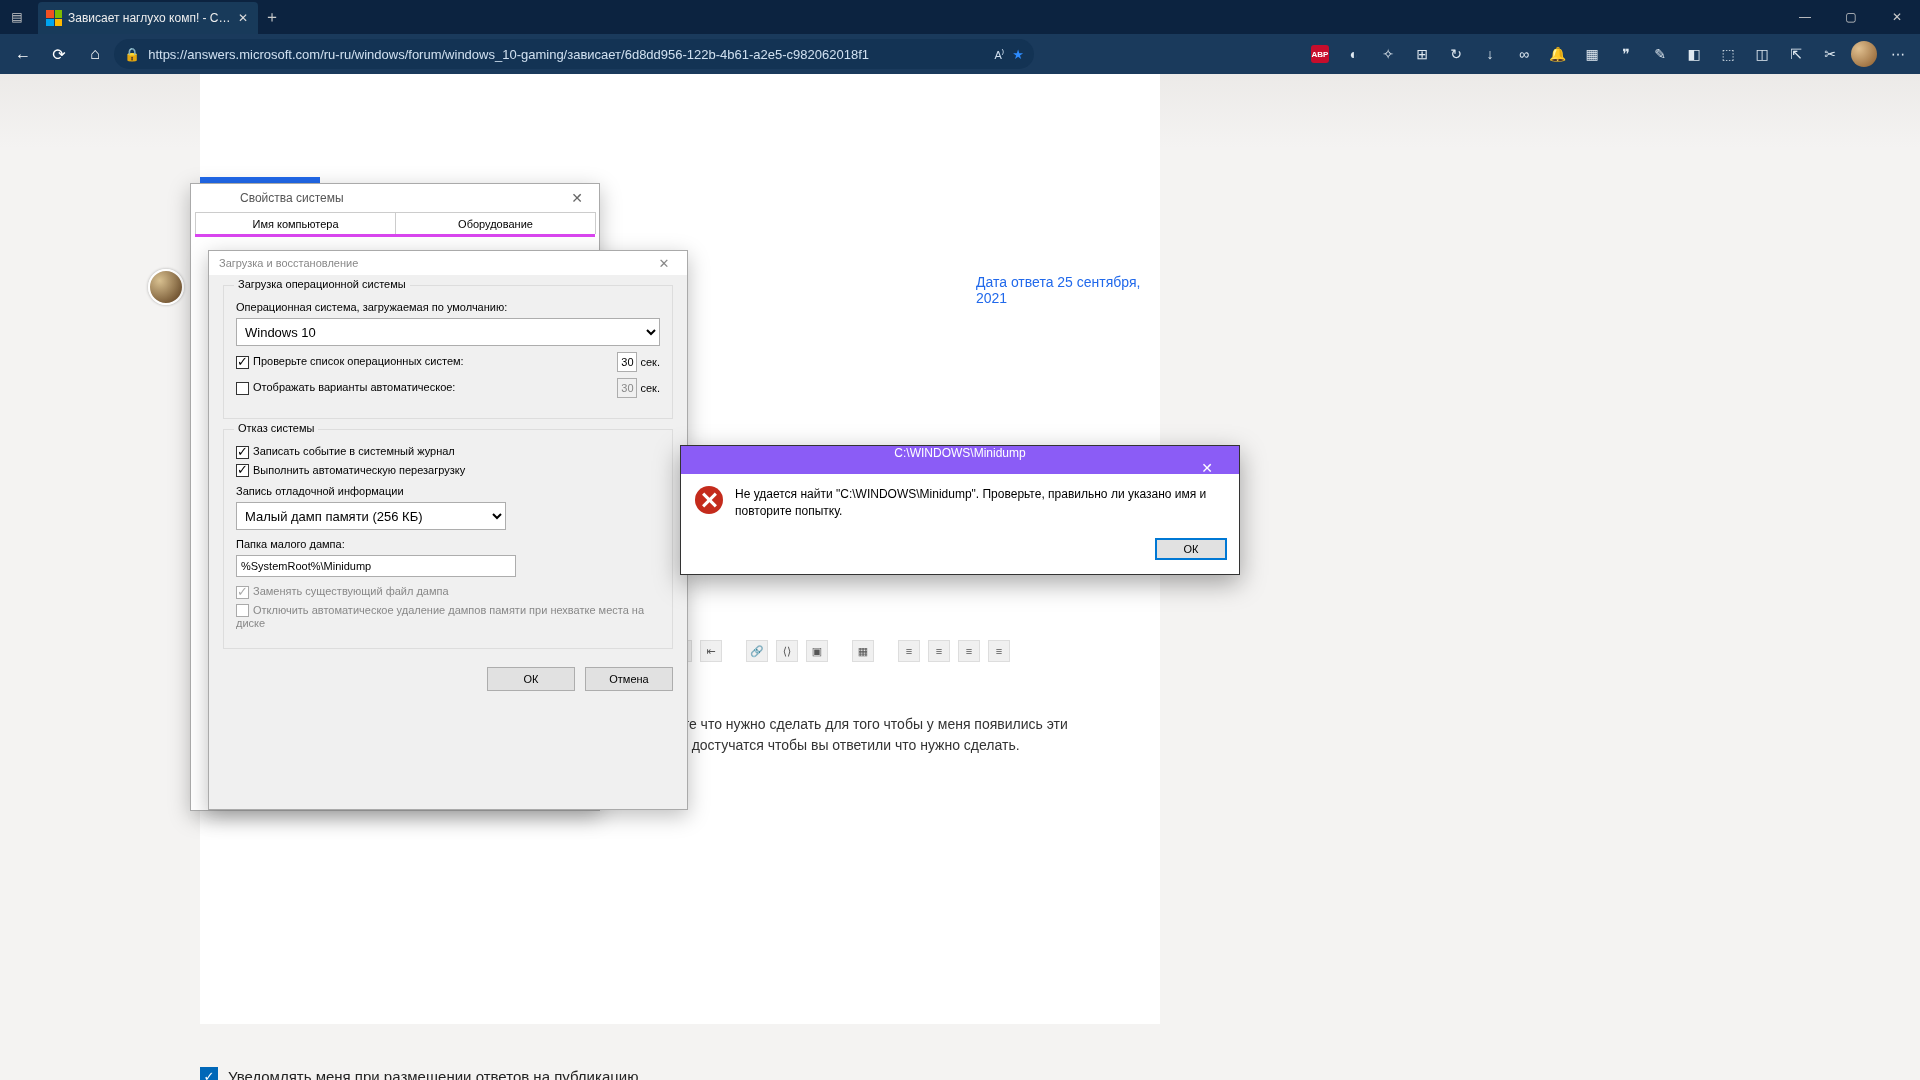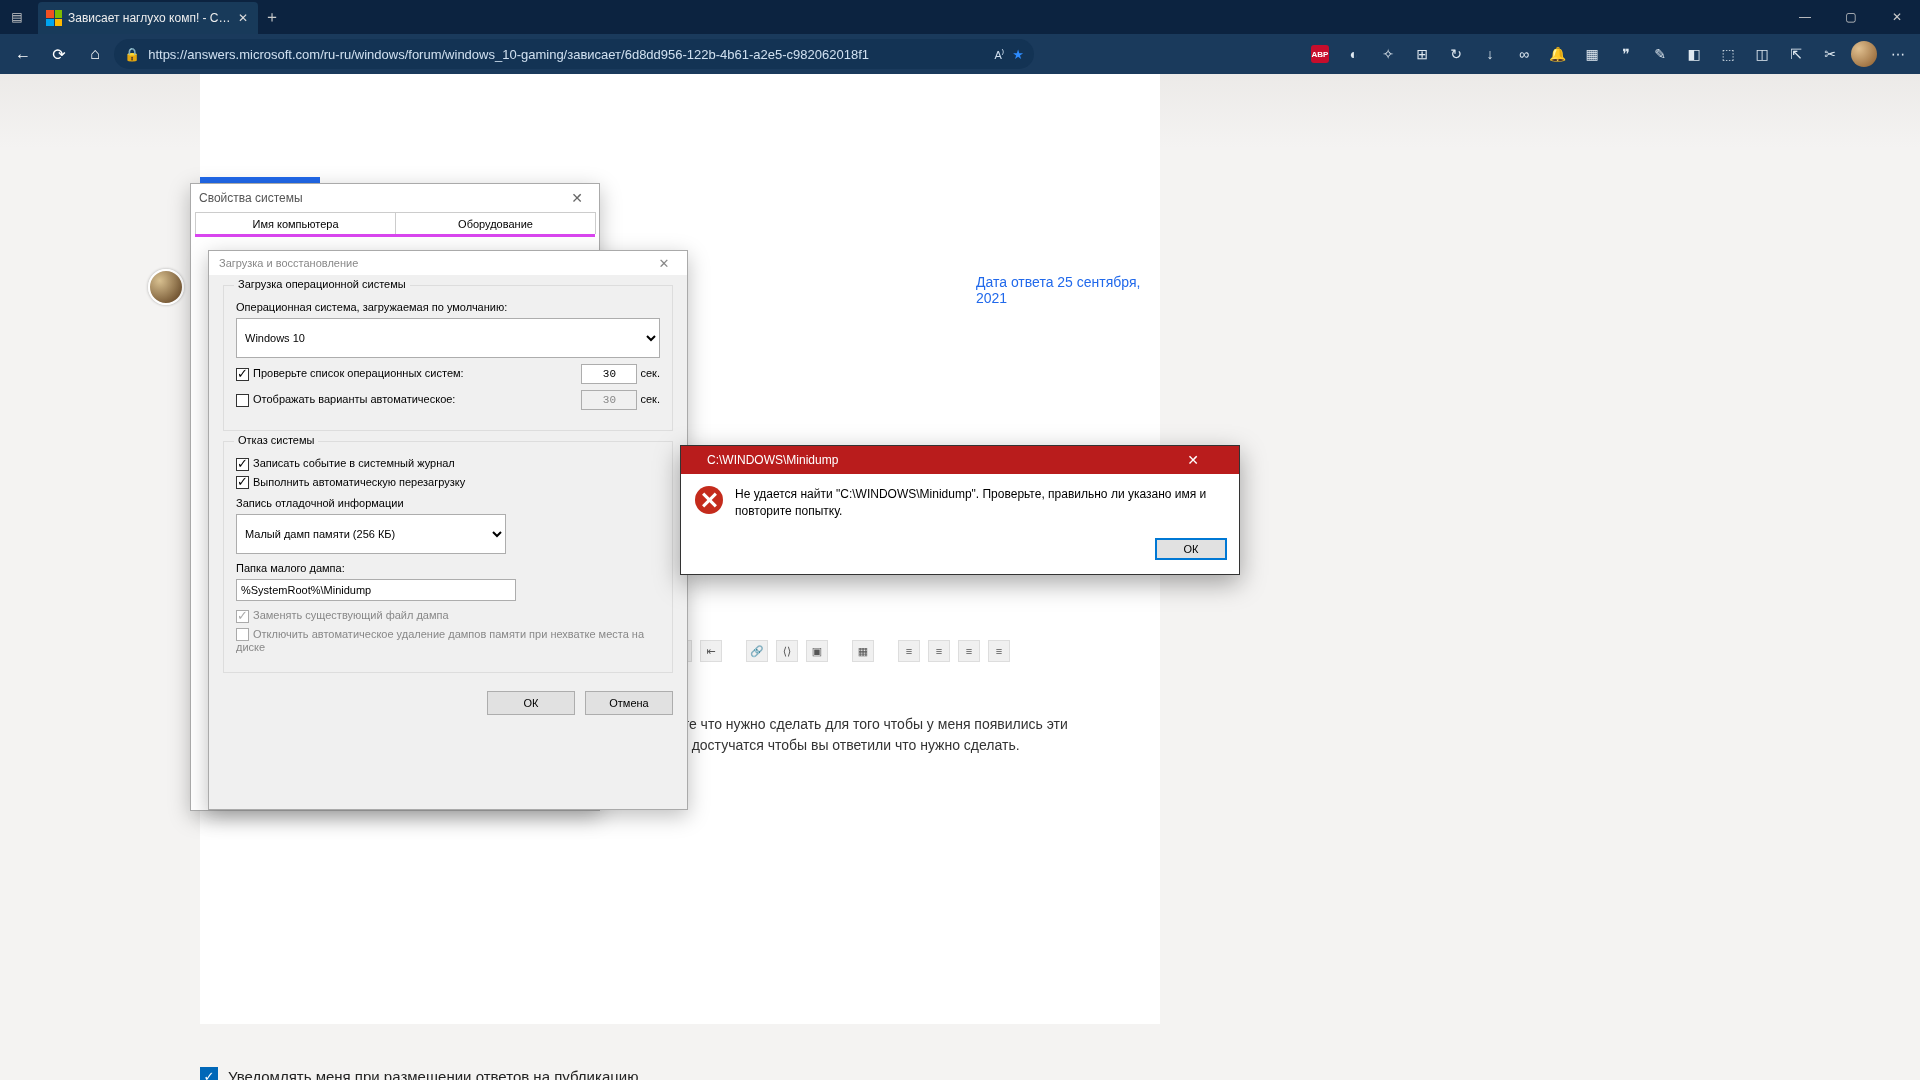--- a/index.html
+++ b/index.html
@@ -44,48 +44,48 @@
   .editor-toolbar .tb-dd { width:28px;height:22px;display:flex;align-items:center;justify-content:center;border:1px solid #ddd;}
   .editor-body { position:absolute; left:374px; top:640px; width:720px; color:#333; font-size:14px; line-height:1.5; }
 
   .notify { position:absolute; left:200px; top:993px; display:flex; align-items:center; gap:10px; font-size:15px; color:#222; }
   .notify .chk { width:18px;height:18px;background:#0067b8;display:flex;align-items:center;justify-content:center;color:#fff;font-size:13px; }
 
   .user-avatar { position:absolute; left:148px; top:195px; width:36px;height:36px;border-radius:50%;background:radial-gradient(circle at 30% 30%, #d8c090, #5a3a1a); border:2px solid #fff; box-shadow:0 0 3px rgba(0,0,0,.3);}
 
   
   .dlg1 { position:absolute; left:190px; top:183px; width:410px; height:628px; background:#fff; border:1px solid #aaa; box-shadow:0 6px 20px rgba(0,0,0,.25); font-size:11px; }
-  .dlg1-title { height:28px; background:#fff; display:flex; align-items:center; padding:0 8px; color:#555; font-size:12px; }
+  .dlg1-title { height:28px; background:#fff; display:flex; align-items:center; padding:0 8px; color:#555; font-size:12px;margin-left:41px; }
   .dlg1-close { margin-left:auto; width:28px;height:22px;display:flex;align-items:center;justify-content:center;color:#666;font-size:14px; }
   .dlg1-tabs { display:flex; border-bottom:3px solid #d946ef; margin:0 4px;}
   .dlg1-tab { flex:1; height:22px; display:flex;align-items:center;justify-content:center;background:#fff;border:1px solid #ccc;border-bottom:none;margin-right:-1px;font-size:11px; }
 
   
   .dlg2 { position:absolute; left:208px; top:250px; width:480px; height:560px; background:#f0f0f0; border:1px solid #aaa; box-shadow:0 6px 20px rgba(0,0,0,.25); font-size:11px; }
   .dlg2-title { height:24px; background:#fff; display:flex;align-items:center;padding:0 10px;color:#888; }
   .dlg2-close { margin-left:auto;width:26px;height:20px;display:flex;align-items:center;justify-content:center;color:#888;font-size:13px;}
   .gbox { border:1px solid #ddd; margin:10px 14px; padding:10px 12px 14px; background:#f0f0f0; position:relative; }
   .gbox-title { position:absolute; top:-8px; left:10px; background:#f0f0f0; padding:0 4px; }
   .gbox label { display:block; margin:5px 0; }
-  .sel { width:100%; height:40px; border:1px solid #adadad; background:#fff; font-size:11px; padding:0 4px; }
+  .sel { width:100%; height:28px; border:1px solid #adadad; background:#fff; font-size:13px; padding:0 4px; }
   .row { display:flex; align-items:center; justify-content:space-between; margin:6px 0; }
-  .spin { width:56px; height:20px; border:1px solid #adadad; text-align:center; font-size:11px;font-family:Liberation Mono, monospace; }
+  .spin { width:20px; height:20px; border:1px solid #adadad; text-align:center; font-size:11px; }
   .spin-dis { background:#f0f0f0; color:#888; }
   .txtfield { width:280px;height:20px;border:1px solid #adadad;background:#fff;padding:10px 4px;font-size:11px; }
   .dlg2-btns { display:flex; justify-content:flex-end; gap:10px; padding:8px 14px; }
   .dlg2-btn { width:88px;height:24px;border:1px solid #adadad;background:#e1e1e1;font-size:11px; }
   .ck { display:inline-block;width:13px;height:13px;border:1px solid #333;background:#fff;vertical-align:middle;margin-right:4px;position:relative;}
   .ck.on::after{content:"✓";position:absolute;left:0;top:-3px;font-size:13px;color:#000;}
   .ck.dis{border-color:#aaa;color:#aaa;}
   .ck.dis.on::after{color:#aaa;}
   .sec { font-size:11px; color:#000; }
 
   
   .dlg3 { position:absolute; left:680px; top:445px; width:560px; height:130px; background:#fff; border:1px solid #333; box-shadow:0 8px 24px rgba(0,0,0,.35); font-size:12px; }
-  .dlg3-title { height:28px; background:#b91c1c; color:#fff; display:flex; align-items:center; padding:0 26px; }
+  .dlg3-title { height:28px; background:#8b5cf6; color:#fff; display:flex; align-items:center; padding:0 12px;flex-direction:column; }
   .dlg3-close { margin-left:auto;width:40px;height:24px;display:flex;align-items:center;justify-content:center;color:#fff;font-size:14px;}
   .dlg3-body { display:flex; padding:12px 14px; gap:12px; }
   .err-icon { width:28px;height:28px;border-radius:50%;background:#c42b1c;position:relative;flex-shrink:0;}
   .err-icon::before,.err-icon::after{content:"";position:absolute;left:13px;top:5px;width:3px;height:18px;background:#fff;}
   .err-icon::before{transform:rotate(45deg);}
   .err-icon::after{transform:rotate(-45deg);}
   .dlg3-btns { display:flex;justify-content:flex-end;padding:6px 12px 10px;}
   .dlg3-ok { width:72px;height:22px;border:2px solid #0078d4;background:#e1e1e1;font-size:11px;}
 </style>
 </head>

